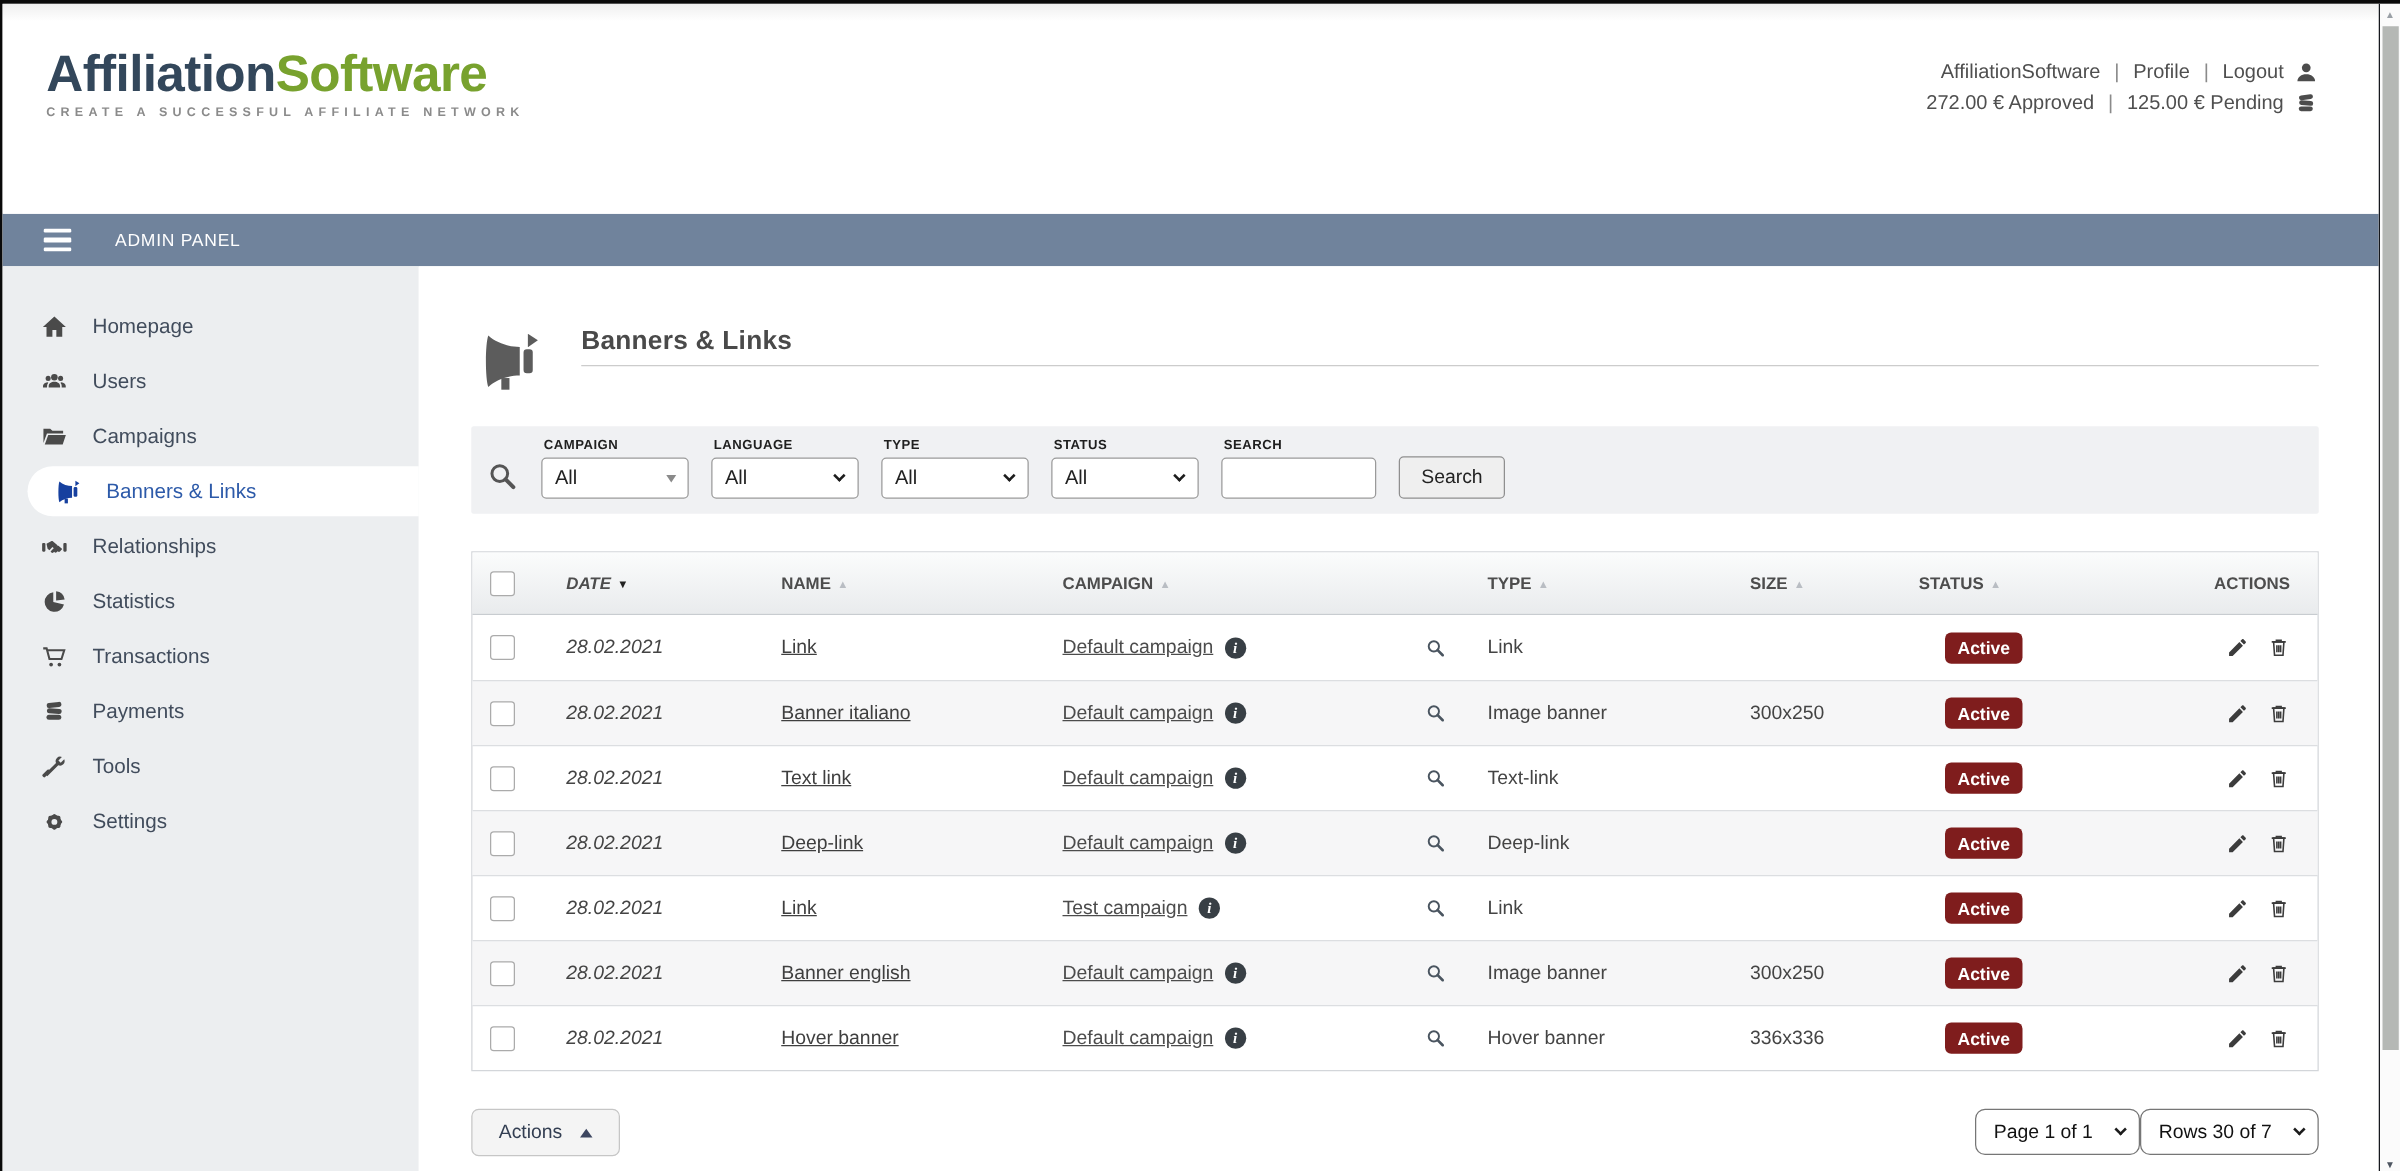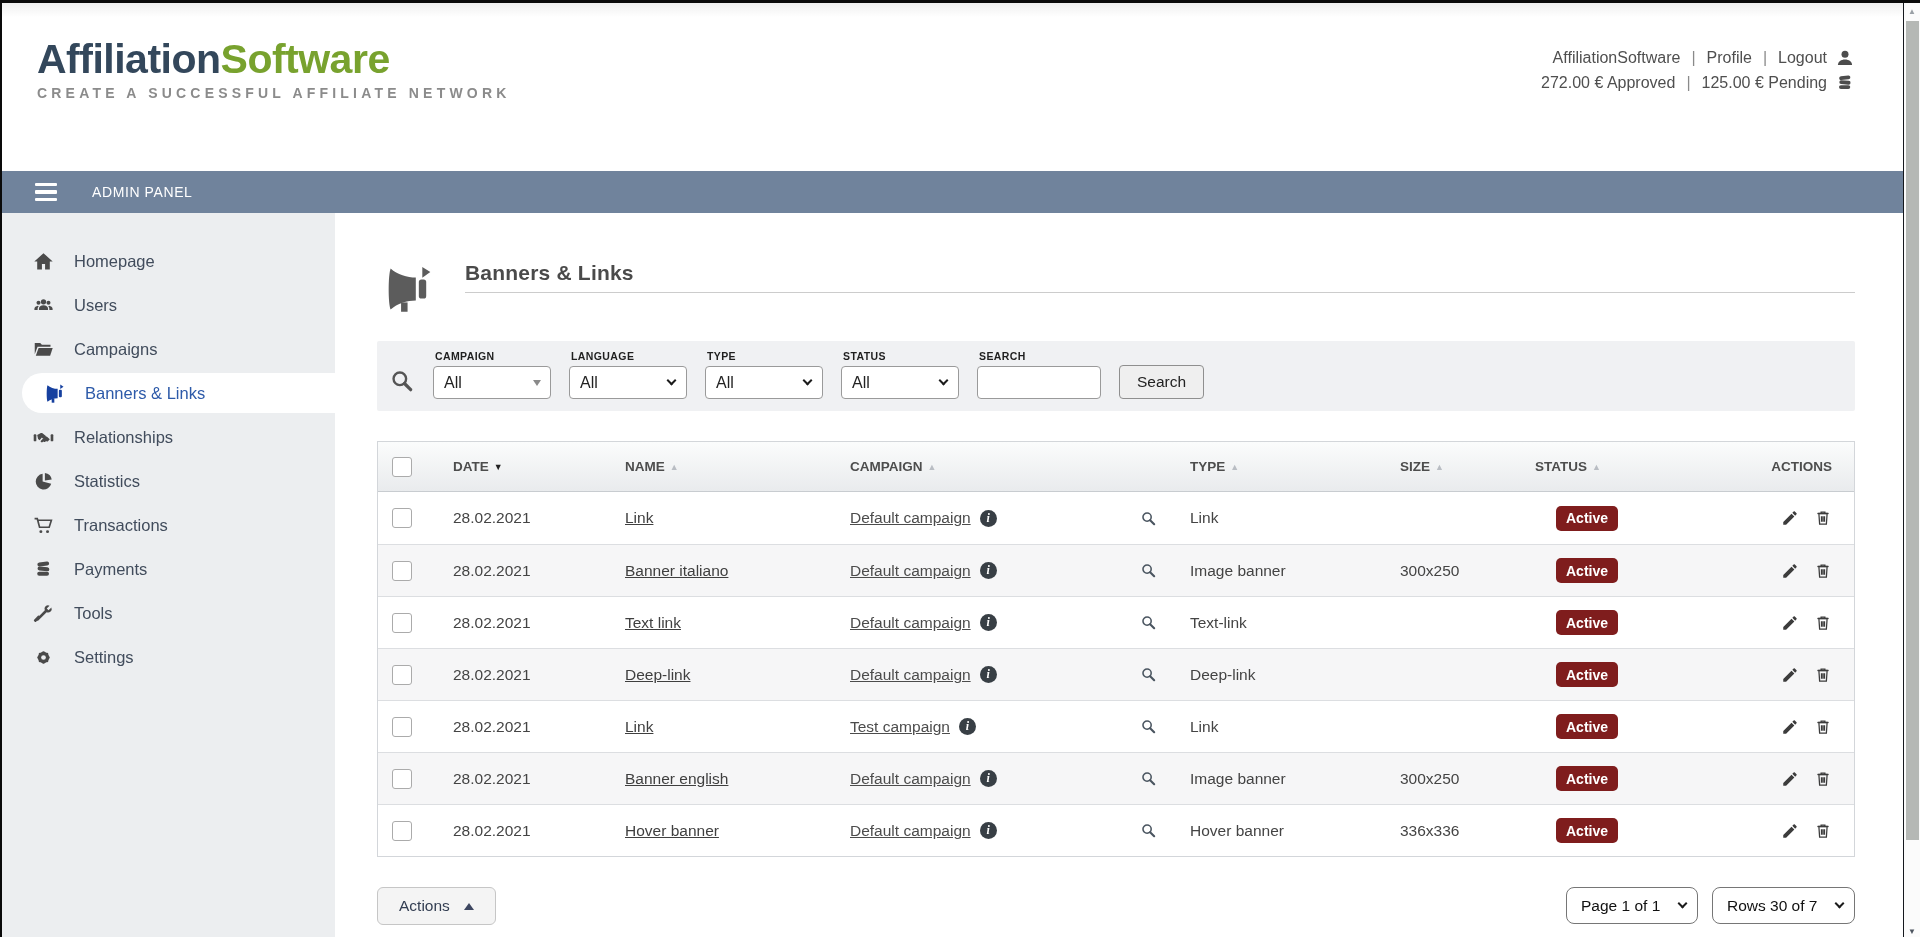--- a/index.html
+++ b/index.html
@@ -16,21 +16,21 @@
 
   
   .header {
     height:168px; position:relative; flex:0 0 auto;
     background:linear-gradient(#efefef, #ffffff 14px);
   }
   .logo-block { position:absolute; left:35px; top:34px; }
   .logo { font-size:41px; font-weight:600; letter-spacing:-0.5px; line-height:1.1; }
   .logo .p1 { color:#33475b; }
   .logo .p2 { color:#78a22e; }
-  .tagline { margin-top:3px; font-size:14px; font-weight:bold; color:#8b8b8b; letter-spacing:4.2px; }
+  .tagline { margin-top:3px; font-size:10px; font-weight:bold; color:#8b8b8b; letter-spacing:4.2px; }
   .user-block { position:absolute; right:48px; top:44px; text-align:right; font-size:16px; color:#4f4f4f; }
   .user-row { display:flex; align-items:center; justify-content:flex-end; gap:8px; height:22px; margin-bottom:3px; }
   .user-row .sep { color:#8a8a8a; padding:0 3px; }
   .hicon { width:20px; height:20px; color:#4c4c4c; flex:0 0 auto; }
   .hlink { cursor:pointer; }
 
   
   .admin-bar {
     height:42px; background:#70839c; display:flex; align-items:center; flex:0 0 auto;
   }
@@ -79,21 +79,21 @@
   
   .table { margin-top:30px; border:1px solid #d3d6da; }
   .thead { display:flex; align-items:center; height:50px;
     background:linear-gradient(#fbfcfc, #e9ebed); border-bottom:1px solid #c8ccd0;
     font-size:13.5px; font-weight:bold; color:#4d4d4d; }
   .trow { display:flex; align-items:center; height:52px; border-top:1px solid #dcdee1; font-size:15.5px; color:#444; }
   .trow:first-child { border-top:none; }
   .trow:nth-child(even) { background:#f6f6f7; }
   .cell { display:flex; align-items:center; }
   .c-check { width:75px; padding-left:14px; }
-  .c-date { width:172px; }
+  .c-date { width:172px;font-style:italic; }
   .c-name { width:225px; }
   .c-campaign { width:290px; }
   .c-preview { width:50px; }
   .c-type { width:210px; }
   .c-size { width:135px;text-align:center; }
   .c-status { width:225px; }
   .c-actions { flex:1; justify-content:flex-end; padding-right:22px; gap:15px; }
   .checkbox { width:20px; height:20px; background:#fff; border:1px solid #ababab; border-radius:3px; cursor:pointer; }
   .sort { font-size:9px; margin-left:5px; }
   .sort.desc { color:#222; }
@@ -106,21 +106,21 @@
   .rmag { width:17px; height:17px; color:#4a5560; cursor:pointer; }
   .aicon { width:18px; height:18px; color:#3c3c3c; cursor:pointer; }
   .badge { background:#7f1d1d; color:#fff; font-weight:bold; font-size:14px; padding:4.5px 10px; border-radius:5px;margin-left:21px; }
 
   
   .foot { margin-top:30px; display:flex; justify-content:space-between; align-items:flex-start; }
   .actions-btn { display:flex; align-items:center; gap:14px; padding:9px 21px; background:#f4f4f4;
     border:1px solid #c6c6c6; border-radius:6px; font-size:15.5px; color:#333e52; cursor:pointer;
     font-family:"Liberation Sans",sans-serif; }
   .up-tri { width:0; height:0; border-left:5px solid transparent; border-right:5px solid transparent; border-bottom:7px solid #3d4660; }
-  .pagers { display:flex; gap:14px; }
+  .pagers { display:flex; }
   .pgwrap { position:relative; }
   select.pgsel { appearance:none; -webkit-appearance:none; height:37px; border:1px solid #767676; border-radius:8px;
     background:#fff; font-family:"Liberation Sans",sans-serif; font-size:15.5px; color:#111; padding:0 36px 0 14px; }
   .pgwrap .chev { top:13px; }
 
   
   .scrollstrip { position:absolute; top:0; right:0; width:17px; height:937px; background:#fbfbfb; border-left:1px solid #15181d; }
   .scroll-up { position:absolute; top:4px; left:0; width:16px; text-align:center; font-size:8px; color:#9aa0a6; cursor:pointer; }
   .scroll-thumb { position:absolute; top:18px; left:2px; width:13px; height:819px; background:#b5b8b5; cursor:pointer; }
   .scroll-down { position:absolute; bottom:4px; left:0; width:16px; text-align:center; font-size:8px; color:#4d5560; cursor:pointer; }

